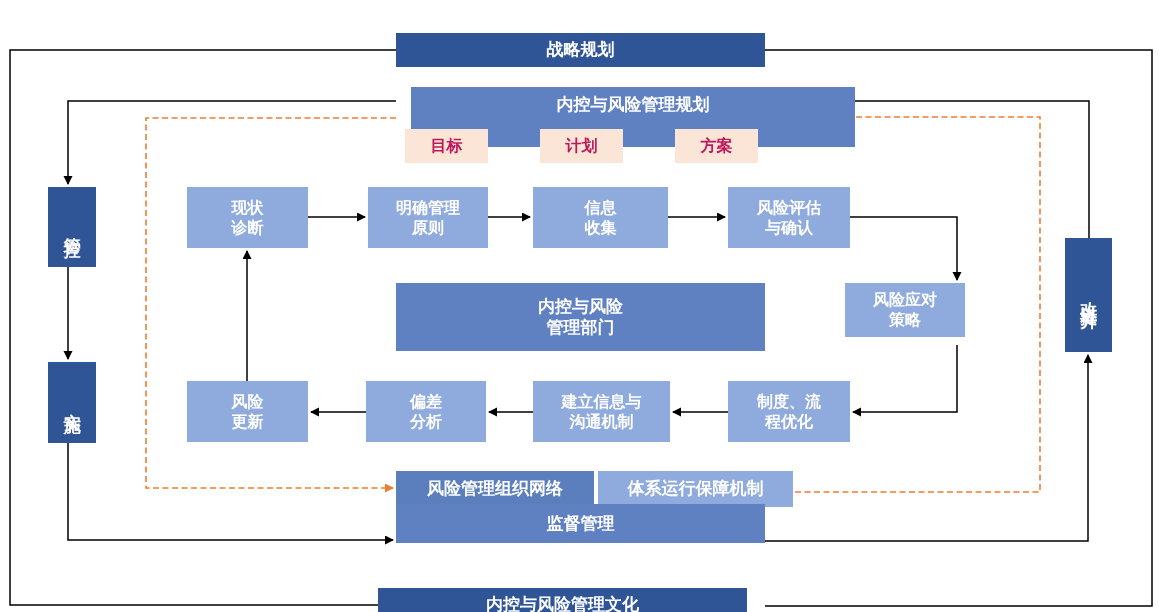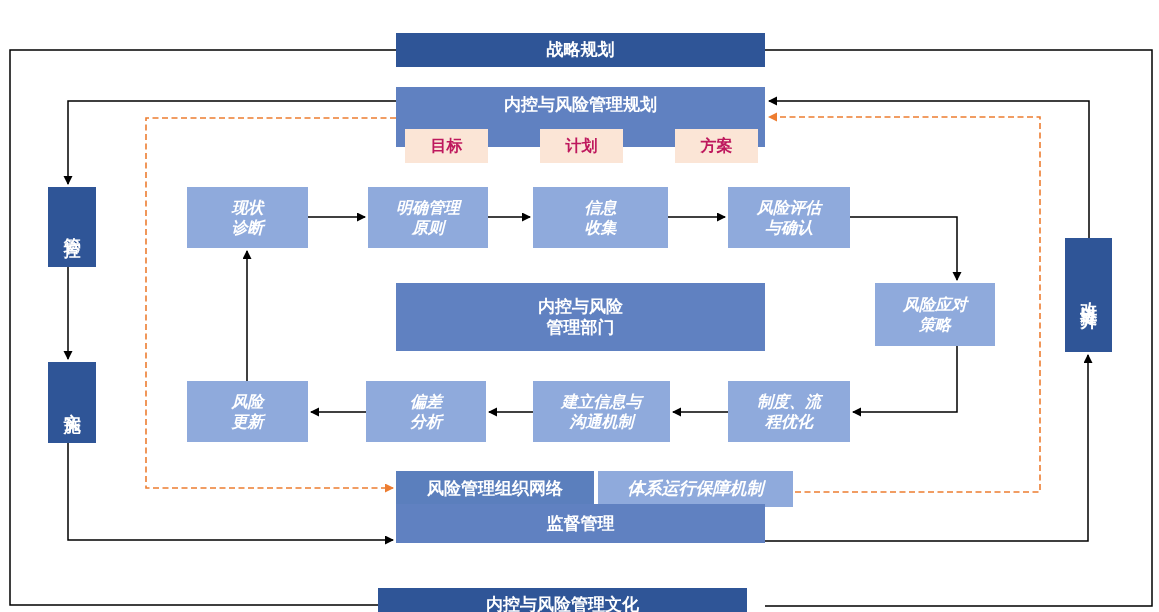--- a/index.html
+++ b/index.html
@@ -14,21 +14,21 @@
   .mk-b{fill:var(--line-color);}
   .mk-o{fill:var(--orange);}
   .node{
     position:absolute;display:flex;align-items:center;justify-content:center;
     text-align:center;color:#fff;font-weight:bold;font-size:16px;line-height:1.25;
     white-space:pre-line;box-sizing:border-box;
   }
   .dark{background:var(--dark-blue);}
   .med{background:var(--medium-blue);}
   .medD{background:var(--medium-dark-blue);}
-  .light{background:var(--light-blue);font-style:italic;}
+  .light{background:var(--light-blue);}
   .peach{background:var(--peach);color:#be185d;z-index:3;}
   .hdr{font-size:17px;}
   .topalign{align-items:flex-start;padding-top:7px;}
   .vert{
     writing-mode:vertical-rl;text-orientation:upright;letter-spacing:3px;
     font-size:17px;
   }
   .logo{position:absolute;left:0;top:594px;width:60px;height:18px;}
 </style>
 </head>
@@ -64,42 +64,42 @@
     <path class="wire-black" marker-end="url(#ab)" d="M533,396 H489"></path>
     <path class="wire-black" marker-end="url(#ab)" d="M366,396 H311"></path>
     <path class="wire-black" marker-end="url(#ab)" d="M247,365 V235"></path>
 
     <path class="wire-orange" marker-end="url(#ao)" d="M396,102 H146 V472 H393"></path>
     <path class="wire-orange" marker-end="url(#ao)" d="M795,476 H1040 V101 H769"></path>
   </svg>
 
   <div class="node dark hdr" style="left:396px;top:17px;width:369px;height:34px">战略规划</div>
 
-  <div class="node med hdr topalign" style="left:396px;top:71px;width:369px;height:60px">内控与风险管理规划</div>
+  <div class="node med hdr topalign" style="left:411px;top:71px;width:444px;height:60px">内控与风险管理规划</div>
 
   <div class="node peach" style="left:405px;top:113px;width:83px;height:34px">目标</div>
   <div class="node peach" style="left:540px;top:113px;width:83px;height:34px">计划</div>
   <div class="node peach" style="left:675px;top:113px;width:83px;height:34px">方案</div>
 
   <div class="node dark vert" style="left:48px;top:171px;width:48px;height:80px">管控</div>
   <div class="node dark vert" style="left:48px;top:346px;width:48px;height:81px">实施</div>
   <div class="node dark vert" style="left:1065px;top:222px;width:47px;height:114px">改进提升</div>
 
   <div class="node light" style="left:187px;top:171px;width:121px;height:61px">现状
 诊断</div>
   <div class="node light" style="left:368px;top:171px;width:120px;height:61px">明确管理
 原则</div>
   <div class="node light" style="left:728px;top:171px;width:122px;height:61px">风险评估
 与确认</div>
   <div class="node light" style="left:533px;top:171px;width:135px;height:61px">信息
 收集</div>
 
   <div class="node med hdr" style="left:396px;top:267px;width:369px;height:68px">内控与风险
 管理部门</div>
-  <div class="node light" style="left:875px;top:267px;width:120px;height:63px">风险应对
+  <div class="node light" style="left:845px;top:267px;width:120px;height:54px">风险应对
 策略</div>
 
   <div class="node light" style="left:187px;top:365px;width:121px;height:61px">风险
 更新</div>
   <div class="node light" style="left:533px;top:365px;width:137px;height:61px">建立信息与
 沟通机制</div>
   <div class="node light" style="left:366px;top:365px;width:120px;height:61px">偏差
 分析</div>
   <div class="node light" style="left:728px;top:365px;width:122px;height:61px">制度、流
 程优化</div>

